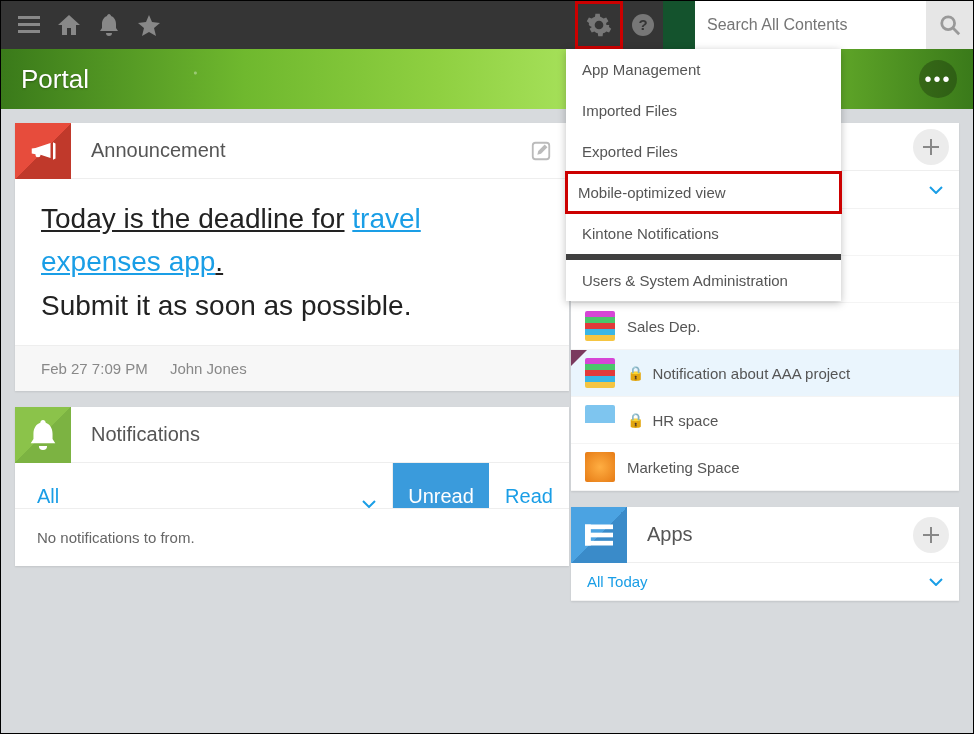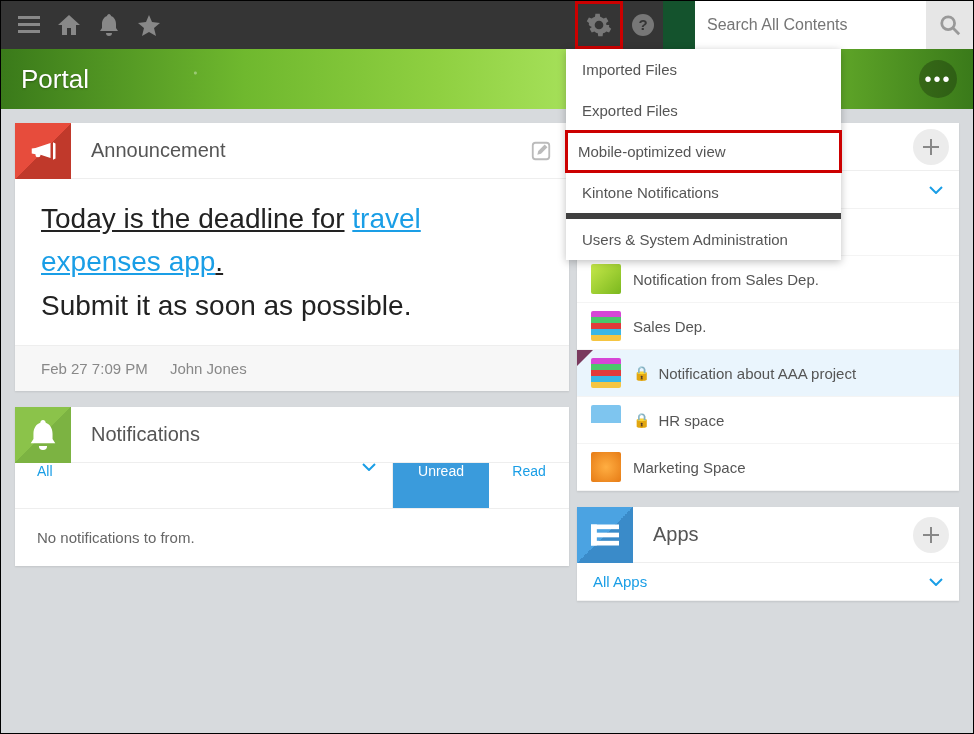--- a/index.html
+++ b/index.html
@@ -16,21 +16,21 @@
   .search-input { border: none; outline: none; font-size: 16px; color: #999; padding: 0 12px; flex: 1; height: 100%; }
   .search-btn { width: 56px; height: 48px; background: #e6e6e6; display: flex; align-items: center; justify-content: center; color: #999; }
 
   
   .banner { height: 60px; background: linear-gradient(90deg,#3a7a1a 0%, #6fb82e 25%, #8fd041 45%, #a8e25c 60%, #6fb82e 80%, #3a7a1a 100%); position: relative; display: flex; align-items: center; padding: 0 20px; }
   .banner::before { content:""; position:absolute; inset:0; background: radial-gradient(circle at 20% 40%, rgba(255,255,255,.35) 1px, transparent 2px), radial-gradient(circle at 70% 60%, rgba(255,255,255,.25) 1px, transparent 2px); }
   .banner-title { color: #fff; font-size: 26px; font-weight: 300; position: relative; text-shadow: 0 1px 2px rgba(0,0,0,.3); }
   .banner-more { position: absolute; right: 16px; top: 50%; transform: translateY(-50%); width: 38px; height: 38px; border-radius: 50%; background: rgba(0,0,0,.25); display:flex; align-items:center; justify-content:center; color:#fff; font-size: 20px; letter-spacing: 2px; }
 
   
-  .content { position: absolute; top: 108px; bottom: 0; left: 0; right: 0; display: flex; padding: 14px 14px 0 14px; gap: 8px; }
+  .content { position: absolute; top: 108px; bottom: 0; left: 0; right: 0; display: flex; padding: 14px 14px 0 14px; gap: 2px; }
   .col-left { width: 554px; display: flex; flex-direction: column; gap: 16px; }
   .col-right { flex: 1; display: flex; flex-direction: column; gap: 16px; }
 
   
   .panel { background: #fff; box-shadow: 0 1px 2px rgba(0,0,0,.1); }
   .panel-header { display: flex; align-items: center; height: 56px; border-bottom: 1px solid #eee; }
   .panel-icon { width: 56px; height: 56px; display:flex; align-items:center; justify-content:center; position:relative; }
   .panel-icon.red { background: linear-gradient(135deg,#e74c3c 0%, #e74c3c 50%, #c0392b 50%); }
   .panel-icon.green { background: linear-gradient(135deg,#8bc34a 0%, #8bc34a 50%, #7cb342 50%); }
   .panel-icon.blue { background: linear-gradient(135deg,#4ba3e2 0%, #4ba3e2 50%, #3a8bc9 50%); }
@@ -40,21 +40,21 @@
 
   
   .ann-body { padding: 18px 26px; font-size: 28px; color: #222; line-height: 1.55; }
   .ann-body .underline { text-decoration: underline; }
   .ann-body a { color: #1a9ee6; text-decoration: underline; }
   .ann-footer { background: #f7f7f7; padding: 14px 26px; color: #888; font-size: 15px; border-top: 1px solid #eee; }
   .ann-footer span + span { margin-left: 18px; }
 
   
   .notif-tabs { display:flex; align-items:center; height: 46px; border-bottom: 1px solid #eee; }
-  .notif-tab { flex:1; display:flex; align-items:flex-start; justify-content:center; color:#1a9ee6; font-size: 14px; cursor:pointer; height:100%; position:relative; }
+  .notif-tab { flex:1; display:flex; align-items:flex-end; justify-content:center; color:#1a9ee6; font-size: 20px; cursor:pointer; height:100%; position:relative; }
   .notif-tab.all { justify-content: flex-start; padding-left: 22px; border-right: 1px solid #eee; }
   .notif-tab.all .chev { position:absolute; right: 16px; color:#1a9ee6; }
   .notif-tab.unread { background:#3a9bdc; color:#fff; flex: 0 0 96px; }
   .notif-tab.read { flex: 0 0 80px; }
   .notif-body { padding: 20px 22px; color:#666; font-size: 15px; }
 
   
   .subheader { display:flex; align-items:center; justify-content:space-between; padding: 10px 16px; color:#1a9ee6; font-size: 15px; border-bottom: 1px solid #f2f2f2; }
   .subheader .chev { color:#1a9ee6; }
 
@@ -130,20 +130,21 @@
     </div>
   </div>
 </div>
 
 <div class="banner">
   <div class="banner-title">Portal</div>
   <div class="banner-more">•••</div>
 </div>
 
 <div class="dropdown">
+  <div class="dropdown-item">App Management</div>
   <div class="dropdown-item">Imported Files</div>
   <div class="dropdown-item">Exported Files</div>
   <div class="dropdown-item boxed">Mobile-optimized view</div>
   <div class="dropdown-item">Kintone Notifications</div>
   <div class="dropdown-item dropdown-sep">Users &amp; System Administration</div>
 </div>
 
 <div class="content">
 
   <div class="col-left">
@@ -261,21 +262,21 @@
             </svg>
         </div>
         <div class="panel-title">Apps</div>
         <div class="panel-add">
           <svg width="16" height="16" viewBox="0 0 16 16">
               <path d="M7 0h2v16H7zM0 7h16v2H0z" fill="#888"></path>
             </svg>
         </div>
       </div>
       <div class="subheader">
-        <span>All Apps</span>
+        <span>All Today</span>
         <span class="chev">
           <svg width="14" height="8" viewBox="0 0 14 8">
               <path d="M1 1l6 6 6-6" fill="none" stroke="#1a9ee6" stroke-width="2"></path>
             </svg>
         </span>
       </div>
     </div>
 
   </div>
 </div>

